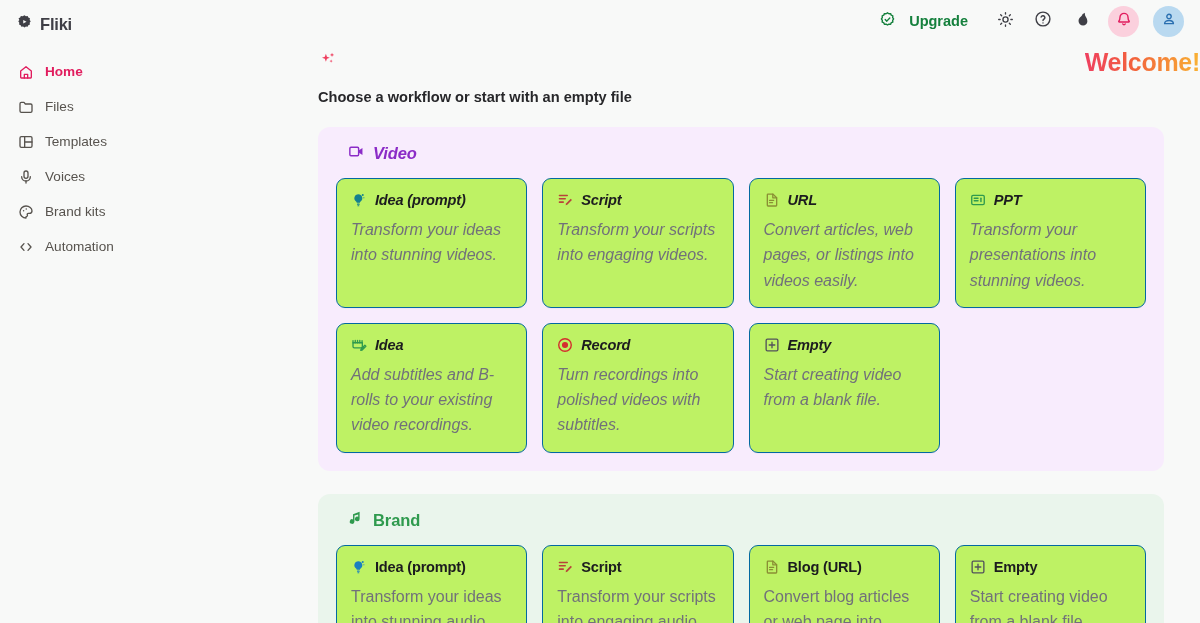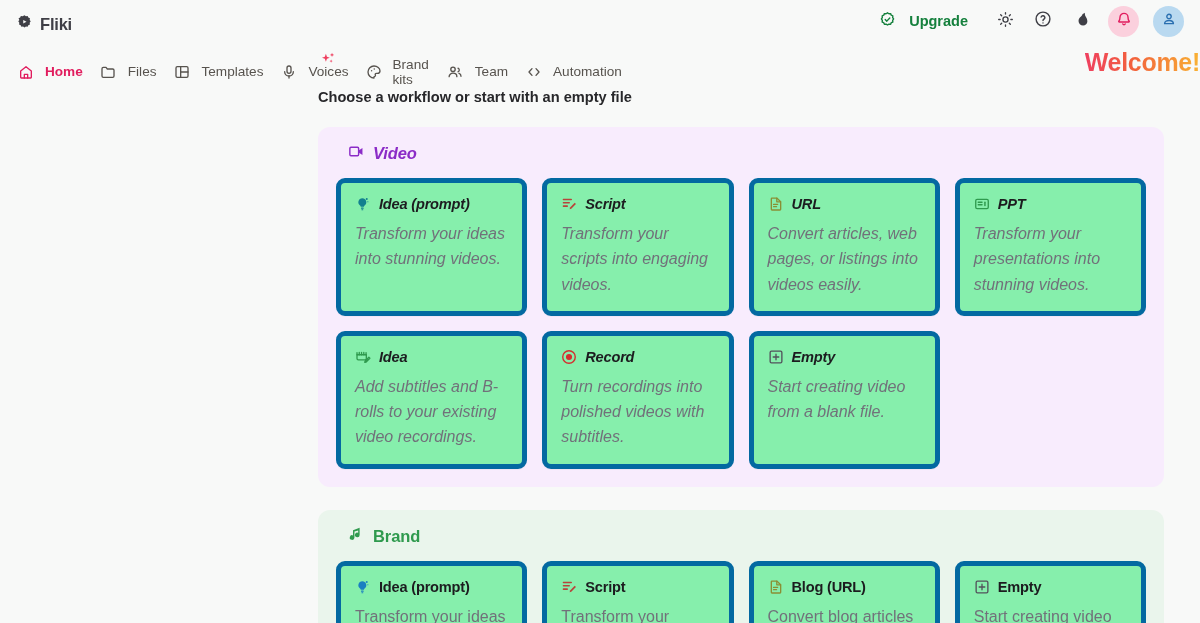--- a/index.html
+++ b/index.html
@@ -19,21 +19,21 @@
     flex: 0 0 160px;
     padding-top: 9px;
   }
   .brand {
     display: flex; align-items: center; gap: 7px;
     padding: 3px 0 0 16px; height: 28px;
   }
   .brand-name {
     font-size: 16.5px; font-weight: 700; color: #3f3f46; letter-spacing: -0.2px;
   }
-  .nav { margin-top: 17px; display: flex; }
+  .nav { margin-top: 17px; display: flex; flex-direction: column; }
   .nav-item {
     display: flex; align-items: center; gap: 11px;
     height: 35px; padding-left: 17px;
     color: #57534e; font-size: 13.6px; font-weight: 400;
     cursor: pointer; user-select: none;
   }
   .nav-item .nav-ico { width: 17px; height: 17px; display: flex; align-items: center; justify-content: center; }
   .nav-item.active { color: #e11d5e; font-weight: 600; }
   .nav-item.active .nav-ico svg { stroke: #e11d5e; }
 
@@ -76,21 +76,21 @@
   .section-head {
     display: flex; align-items: center; gap: 8px; margin: 0 0 14px 12px;
   }
   .section-title { font-size: 16.5px; font-weight: 700; letter-spacing: -0.1px; }
   .section.video .section-title { color: #8b2bc7; }
   .section.audio .section-title { color: #2f9a4e; }
 
   .card-grid { display: grid; grid-template-columns: repeat(4, 1fr); gap: 15px; }
 
   .card {
-    background: #86efac; border: 5px solid #0369a1; border-radius: 9px;
+    background: #bef264; border: 1px solid #0369a1; border-radius: 9px;
     padding: 13px 14px 14px 14px; min-height: 88px; cursor: pointer;
     box-shadow: 0 1px 1px rgba(16,16,20,0.03);
   }
   .card-head { display: flex; align-items: center; gap: 8px; }
   .card-title { font-size: 14.6px; font-weight: 700; color: #1c1c1f; letter-spacing: -0.2px; }
   .card-desc {
     margin-top: 9px; font-size: 16px; line-height: 1.58; color: #71717a;
   }
   .card-ico { width: 16px; height: 16px; display: flex; align-items: center; justify-content: center; flex: 0 0 16px; }
   .card-ico svg { display: block; }
@@ -157,31 +157,20 @@
         <span class="nav-ico">
           <svg width="16" height="16" viewBox="0 0 24 24" fill="none" stroke="#57534e" stroke-width="2" stroke-linecap="round" stroke-linejoin="round">
             <path d="M12 21a9 9 0 1 1 0-18c4.9 0 9 3.3 9 7.4 0 2.3-2 3.6-4 3.6h-1.6c-1.2 0-2 1.3-1.4 2.3.5.9-.1 2.7-1.9 2.7z"></path>
             <circle cx="8.4" cy="10.2" r="1.1" fill="#57534e" stroke="none"></circle>
             <circle cx="12.4" cy="7.4" r="1.1" fill="#57534e" stroke="none"></circle>
           </svg>
         </span>
         <span>Brand kits</span>
       </div>
 
-      <div class="nav-item">
-        <span class="nav-ico">
-          <svg width="16" height="16" viewBox="0 0 24 24" fill="none" stroke="#57534e" stroke-width="2" stroke-linecap="round" stroke-linejoin="round">
-            <circle cx="9" cy="8" r="3.3"></circle>
-              <path d="M3.2 19c0-3.2 2.6-5.2 5.8-5.2s5.8 2 5.8 5.2"></path>
-            <path d="M16.5 6.2a3 3 0 0 1 0 5.6"></path>
-              <path d="M18 14.2c2 .7 3 2.3 3 4.3"></path>
-          </svg>
-        </span>
-        <span>Team</span>
-      </div>
 
       <div class="nav-item">
         <span class="nav-ico">
           <svg width="16" height="16" viewBox="0 0 24 24" fill="none" stroke="#57534e" stroke-width="2" stroke-linecap="round" stroke-linejoin="round">
             <path d="M9 7l-4.5 5L9 17"></path>
               <path d="M15 7l4.5 5L15 17"></path>
           </svg>
         </span>
         <span>Automation</span>
       </div>

